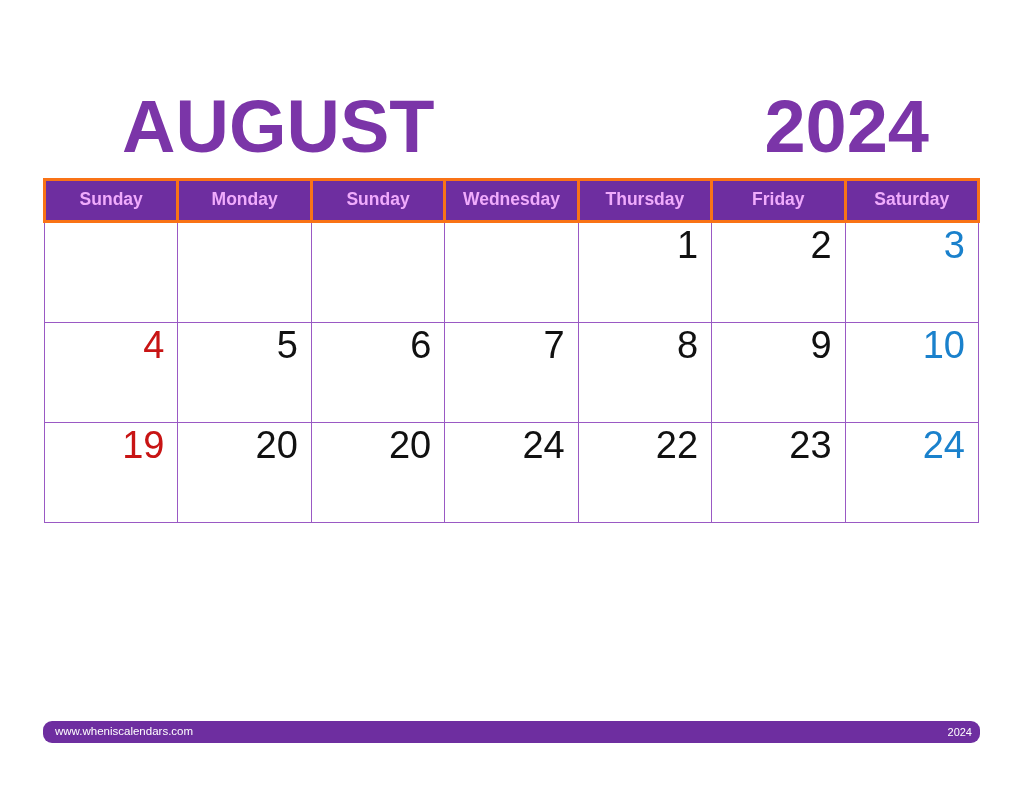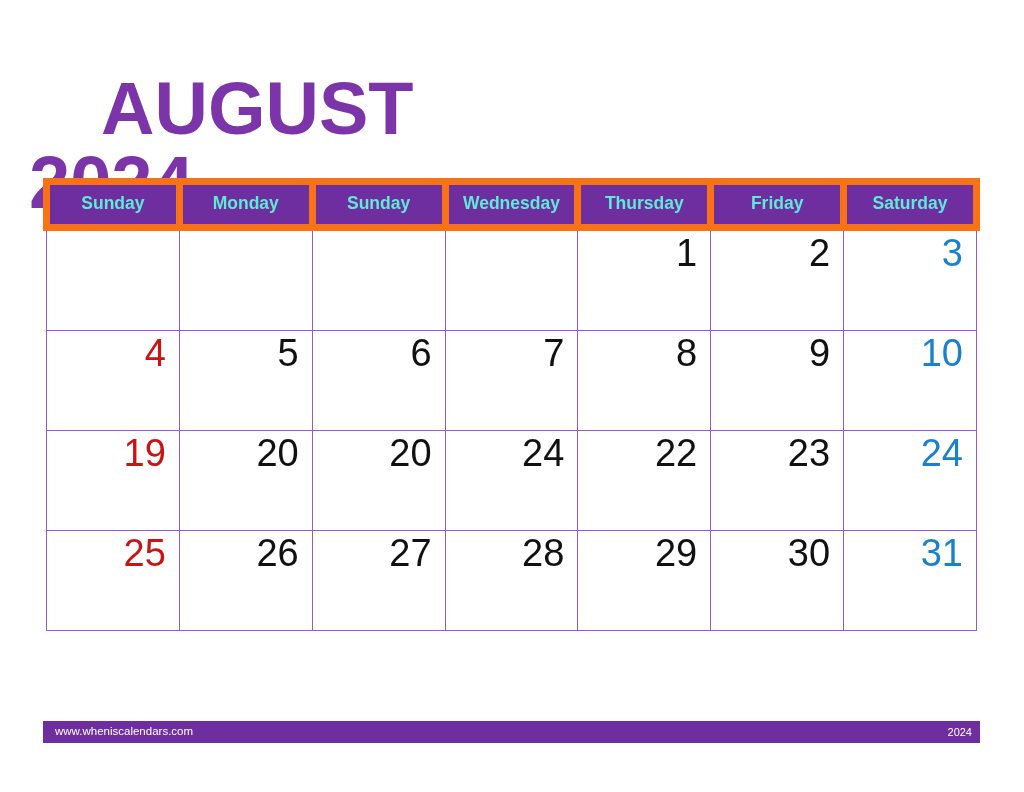--- a/index.html
+++ b/index.html
@@ -17,28 +17,27 @@
   .page {
     position: relative;
     width: 1024px;
     height: 792px;
     box-sizing: border-box;
   }
 
   
   .title-row {
     position: absolute;
-    left: 29px;
+    left: 50px;
     top: 72px;
     width: 937px;
     height: 92px;
     display: flex;
-    align-items: flex-start;
+    align-items: flex-end;
     justify-content: space-between;
-    flex-direction: column;
   }
   .month-title {
     font-size: 74px;
     font-weight: bold;
     color: #7b35a8;
     letter-spacing: 0px;
     line-height: 1;
     white-space: nowrap;
     padding-left: 72px;
   }
@@ -56,26 +55,26 @@
     position: absolute;
     left: 43px;
     top: 178px;
     width: 937px;
     border-collapse: collapse;
     table-layout: fixed;
   }
 
   .calendar thead th {
     background: #6e2ea0;
-    color: #5eead4;
+    color: #f0abfc;
     font-size: 17.5px;
     font-weight: bold;
     text-align: center;
     padding: 10px 0 11px 0;
-    border: 7px solid #f97316;
+    border: 3px solid #f97316;
     line-height: 1;
   }
 
   .calendar tbody td {
     height: 99px;
     vertical-align: top;
     border: 1px solid #9a59c4;
     background: #ffffff;
     padding: 0;
   }
@@ -100,20 +99,21 @@
     top: 721px;
     width: 937px;
     height: 22px;
     background: #6e2ea0;
     color: #ffffff;
     display: flex;
     align-items: center;
     justify-content: space-between;
     box-sizing: border-box;
     padding: 0 8px 0 12px;
+    border-radius: 9px;
   }
   .footer-url {
     font-size: 11.5px;
     line-height: 1;
   }
   .footer-year {
     font-size: 11px;
     line-height: 1;
   }
 </style>
@@ -202,43 +202,20 @@
           <td>
             <span class="daynum">22</span>
           </td>
           <td>
             <span class="daynum">23</span>
           </td>
           <td>
             <span class="daynum sat">24</span>
           </td>
         </tr>
-        <tr>
-          <td>
-            <span class="daynum sun">25</span>
-          </td>
-          <td>
-            <span class="daynum">26</span>
-          </td>
-          <td>
-            <span class="daynum">27</span>
-          </td>
-          <td>
-            <span class="daynum">28</span>
-          </td>
-          <td>
-            <span class="daynum">29</span>
-          </td>
-          <td>
-            <span class="daynum">30</span>
-          </td>
-          <td>
-            <span class="daynum sat">31</span>
-          </td>
-        </tr>
       </tbody>
   </table>
 
   <div class="footer">
     <span class="footer-url">www.wheniscalendars.com</span>
     <span class="footer-year">2024</span>
   </div>
 
 </div>
 

